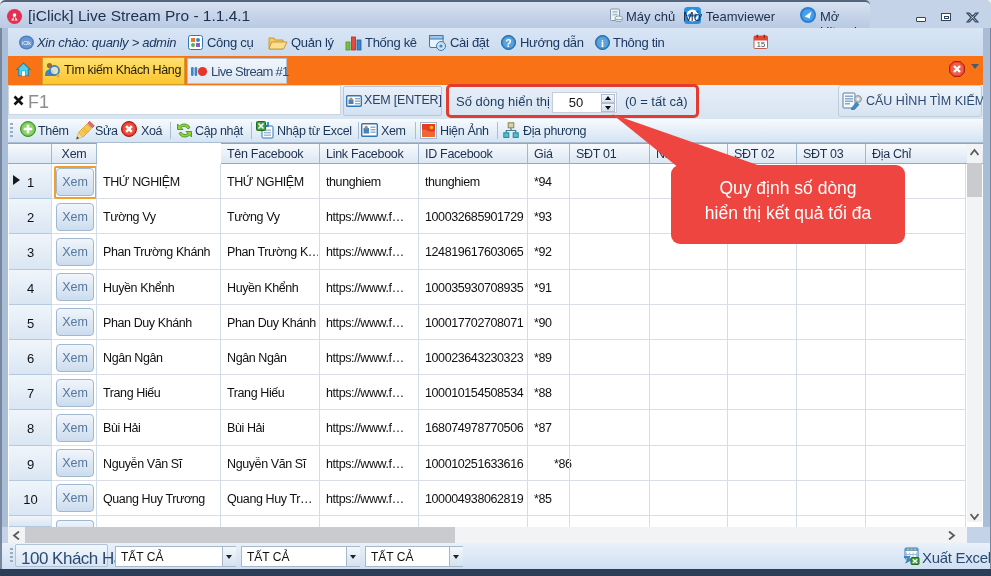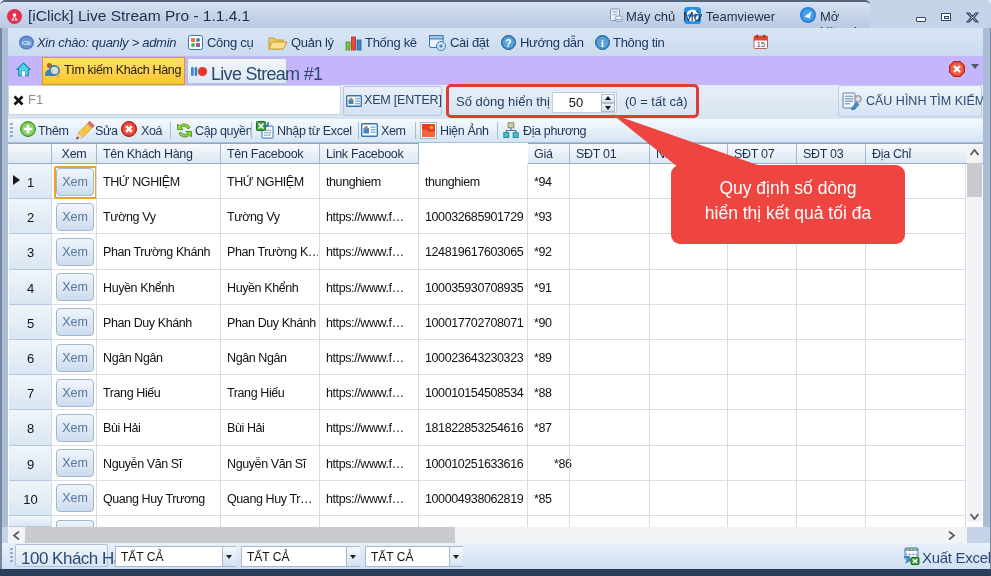--- a/index.html
+++ b/index.html
@@ -7,21 +7,21 @@
   #win{position:absolute;left:0;top:0;width:991px;height:576px;background:#c5d3e8;border-radius:5px 5px 0 0;overflow:hidden;}
   .abs{position:absolute;}
   
   #title{left:0;top:0;width:870px;height:28px;background:linear-gradient(#d8e2f1,#c3d2e8 55%,#b7c9e2);border-top:2px solid #54667e;border-radius:5px 5px 0 0;}
   #title .t{font-size:13.5px;color:#1e2f4f;}
   #title .big{font-size:15.5px;}
   
   #menu{left:0;top:28px;width:991px;height:28px;background:linear-gradient(#d9e5f5,#cadbef);}
   .mitem{position:absolute;top:7px;font-size:13px;color:#1c3860;white-space:nowrap;letter-spacing:-0.3px;}
   
-  #tabs{left:0;top:56px;width:991px;height:29px;background:#c4b5fd;}
+  #tabs{left:0;top:56px;width:991px;height:29px;background:#f97316;}
   
   #srow{left:0;top:85px;width:991px;height:34px;background:linear-gradient(#e6eef8,#d8e4f2);}
   
   #tbar{left:0;top:119px;width:991px;height:24px;background:linear-gradient(#f6fafd,#d5e4f3);border-bottom:1px solid #aabdd3;box-sizing:border-box;}
   .tbtxt{position:absolute;top:5px;font-size:12.5px;color:#1b3556;white-space:nowrap;letter-spacing:-0.35px;}
   .tsep{position:absolute;top:3px;width:1px;height:17px;background:#a9bed2;}
   
   .hcell{position:absolute;top:143px;height:21px;background:linear-gradient(#f7fafd,#dce7f3);border-right:1px solid #9fb8d4;border-top:1.5px solid #8ca6c4;border-bottom:1px solid #93abc8;box-sizing:border-box;font-size:12.5px;color:#1c2f4e;padding:3px 0 0 6px;letter-spacing:-0.3px;}
   .cell{position:absolute;font-size:12.5px;color:#111;white-space:nowrap;overflow:hidden;letter-spacing:-0.4px;}
   .xembtn{position:absolute;width:38px;height:28px;background:linear-gradient(#f0f5fb,#ccdcee);border:1px solid #a0b8d0;border-radius:4px;font-size:12.5px;color:#56779c;text-align:center;line-height:27px;box-sizing:border-box;}
@@ -140,35 +140,35 @@
         <circle cx="10.5" cy="8.5" r="4.6" fill="#cfe5f4" fill-opacity="0.75" stroke="#3a7ab8" stroke-width="1.6"></circle>
         <rect x="13.4" y="11.8" width="3.6" height="2.4" rx="1" transform="rotate(45 13.4 11.8)" fill="#e8a33c"></rect>
       </svg>
     <div class="abs" style="left:64px;top:7px;font-size:12.5px;color:#24200e;letter-spacing:-0.35px">Tìm kiếm Khách Hàng</div>
     <div class="abs" style="left:187px;top:2px;width:100px;height:26px;background:linear-gradient(#f0f5fb,#dde8f3);border:1px solid #b0c2d6;box-sizing:border-box"></div>
     <svg class="abs" style="left:191px;top:10px" width="17" height="12">
         <rect x="0" y="1" width="2.6" height="9" rx="1.2" fill="#3d85c6"></rect>
         <rect x="3.6" y="1" width="2.6" height="9" rx="1.2" fill="#3d85c6"></rect>
         <circle cx="11.5" cy="5.5" r="4.6" fill="#e8352c"></circle>
       </svg>
-    <div class="abs" style="left:211px;top:8px;font-size:18px;color:#2d4a6e;letter-spacing:-0.7px">Live Stream #1</div>
+    <div class="abs" style="left:211px;top:8px;font-size:13px;color:#2d4a6e;letter-spacing:-0.7px">Live Stream #1</div>
     <svg class="abs" style="left:949px;top:5px" width="16" height="16">
         <polygon points="4.7,0.5 11.3,0.5 15.5,4.7 15.5,11.3 11.3,15.5 4.7,15.5 0.5,11.3 0.5,4.7" fill="#e8402c" stroke="#b02416"></polygon>
         <polygon points="5.3,2 10.7,2 14,5.3 14,10.7 10.7,14 5.3,14 2,10.7 2,5.3" fill="#f06048"></polygon>
         <path d="M5 5 L11 11 M11 5 L5 11" stroke="#fff" stroke-width="2.4"></path>
       </svg>
     <div class="abs" style="left:971px;top:8px;width:0;height:0;border-left:4px solid transparent;border-right:4px solid transparent;border-top:5px solid #4a5a6a"></div>
   </div>
 
   <div id="srow" class="abs" style="top:85px;left:0;height:34px">
     <div class="abs" style="left:8px;top:0px;width:333px;height:30px;background:#fff;border:1px solid #cdd5de;box-sizing:border-box"></div>
     <svg class="abs" style="left:13px;top:10px" width="11" height="11">
         <path d="M1.5 1.5 L9.5 9.5 M9.5 1.5 L1.5 9.5" stroke="#111" stroke-width="2.6"></path>
       </svg>
-    <div class="abs" style="left:28px;top:7px;font-size:13px;color:#8b8d90">F1</div>
+    <div class="abs" style="left:28px;top:7px;font-size:18px;color:#8b8d90">F1</div>
     <div class="abs" style="left:343px;top:1px;width:99px;height:30px;background:linear-gradient(#e9f0f9,#d2e1f2);border:1px solid #b8c8dc;border-radius:2px;box-sizing:border-box"></div>
     <svg class="abs" style="left:346px;top:10px" width="16" height="12">
         <rect x="0.7" y="0.7" width="14.6" height="10.6" rx="1" fill="#fff" stroke="#2e77b8" stroke-width="1.4"></rect>
         <rect x="2.5" y="4.5" width="5" height="4.5" fill="#3d85c6"></rect>
         <circle cx="5" cy="4" r="1.6" fill="#b98a5a"></circle>
         <rect x="9" y="3" width="5" height="1.4" fill="#8aa8c8"></rect>
         <rect x="9" y="5.5" width="5" height="1.4" fill="#8aa8c8"></rect>
         <rect x="9" y="8" width="5" height="1.4" fill="#8aa8c8"></rect>
       </svg>
     <div class="abs" style="left:364px;top:8px;font-size:12.5px;color:#2a4167;letter-spacing:-0.2px;white-space:nowrap">XEM [ENTER]</div>
@@ -218,21 +218,21 @@
         <circle cx="8" cy="8" r="7.5" fill="#e23222" stroke="#a81c10"></circle>
         <circle cx="8" cy="8" r="6" fill="#ee5242"></circle>
         <path d="M5.2 5.2 L10.8 10.8 M10.8 5.2 L5.2 10.8" stroke="#fff" stroke-width="2.6"></path>
       </svg>
     <div class="tbtxt" style="left:141px">Xoá</div>
     <div class="tsep" style="left:170px"></div>
     <svg class="abs" style="left:176px;top:3px" width="17" height="17">
         <path d="M14 5.5 A6.5 6.5 0 0 0 3.5 4 L1.5 2 L1.5 7.5 L7 7.5 L5 5.5 A4.5 4.5 0 0 1 12 7 Z" fill="#8fd439" stroke="#4a9420" stroke-width="0.9"></path>
         <path d="M3 11.5 A6.5 6.5 0 0 0 13.5 13 L15.5 15 L15.5 9.5 L10 9.5 L12 11.5 A4.5 4.5 0 0 1 5 10 Z" fill="#8fd439" stroke="#4a9420" stroke-width="0.9"></path>
       </svg>
-    <div class="tbtxt" style="left:195px">Cập quyền</div>
+    <div class="tbtxt" style="left:195px">Cập nhật</div>
     <div class="tsep" style="left:251px"></div>
     <svg class="abs" style="left:256px;top:2px" width="18" height="18">
         <rect x="6" y="5" width="11" height="12" rx="1" fill="#fff" stroke="#2e77b8"></rect>
         <rect x="8" y="8.5" width="7" height="1.4" fill="#9ab8d4"></rect>
         <rect x="8" y="11" width="7" height="1.4" fill="#9ab8d4"></rect>
         <rect x="8" y="13.5" width="7" height="1.4" fill="#9ab8d4"></rect>
         <rect x="0.5" y="0.5" width="9" height="9" rx="1" fill="#3f9e3a" stroke="#1e6e1a"></rect>
         <path d="M2.5 2.5 L7.5 7.5 M7.5 2.5 L2.5 7.5" stroke="#fff" stroke-width="1.6"></path>
         <path d="M12 1 L12 5 L9.5 5" fill="none" stroke="#2e77b8" stroke-width="1.6"></path>
         <path d="M9.5 3.2 L9.5 6.8 L12.8 5 Z" fill="#2e77b8"></path>
@@ -263,27 +263,27 @@
         <rect x="10.2" y="10.8" width="5" height="4.6" fill="#52c0d0" stroke="#1e8898"></rect>
         <path d="M8 6 V8.5 M3.3 10.8 V8.5 H12.7 V10.8" stroke="#4a7a8a" fill="none" stroke-width="1.2"></path>
       </svg>
     <div class="tbtxt" style="left:523px">Địa phương</div>
   </div>
 
   <div class="abs" style="left:8px;top:143px;width:975px;height:384px;background:#fff"></div>
 
   <div class="hcell" style="left:8px;width:44px"></div>
   <div class="hcell" style="left:52px;width:45px;padding-left:0;text-align:center">Xem</div>
-  <div class="hcell" style="left:97px;width:124px">Tên Khách Hàng</div>
   <div class="hcell" style="left:221px;width:99px">Tên Facebook</div>
   <div class="hcell" style="left:320px;width:99px">Link Facebook</div>
+  <div class="hcell" style="left:419px;width:109px">ID Facebook</div>
   <div class="hcell" style="left:528px;width:42px">Giá</div>
   <div class="hcell" style="left:570px;width:80px">SĐT 01</div>
   <div class="hcell" style="left:650px;width:78px">Nhu cầu</div>
-  <div class="hcell" style="left:728px;width:69px">SĐT 07</div>
+  <div class="hcell" style="left:728px;width:69px">SĐT 02</div>
   <div class="hcell" style="left:797px;width:69px">SĐT 03</div>
   <div class="hcell" style="left:866px;width:100px;border-right:none">Địa Chỉ</div>
   <div class="hcell" style="left:966px;width:17px;border-right:none"></div>
   <div id="tablebody">
       <div class="abs" style="left:52px;top:198.2px;width:914px;height:1px;background:#d9dee6"></div>
       <div class="idxcell" style="top:164.0px;height:35.2px"></div>
       <div class="idx" style="top:175.0px">1</div>
       <div class="xembtn" style="left:56px;top:167.5px">Xem</div>
       <div class="cell" style="left:103px;top:175.0px;width:116px">THỬ NGHIỆM</div>
       <div class="cell" style="left:227px;top:175.0px;width:91px">THỬ NGHIỆM</div>
@@ -344,21 +344,21 @@
       <div class="cell" style="left:326px;top:386.2px;width:91px">https://www.f…</div>
       <div class="cell" style="left:425px;top:386.2px;width:101px">100010154508534</div>
       <div class="cell" style="left:534px;top:386.2px;width:34px">*88</div>
       <div class="abs" style="left:52px;top:444.6px;width:914px;height:1px;background:#d9dee6"></div>
       <div class="idxcell" style="top:410.4px;height:35.2px"></div>
       <div class="idx" style="top:421.4px">8</div>
       <div class="xembtn" style="left:56px;top:413.9px">Xem</div>
       <div class="cell" style="left:103px;top:421.4px;width:116px">Bùi Hải</div>
       <div class="cell" style="left:227px;top:421.4px;width:91px">Bùi Hải</div>
       <div class="cell" style="left:326px;top:421.4px;width:91px">https://www.f…</div>
-      <div class="cell" style="left:425px;top:421.4px;width:101px">181822853254616</div>
+      <div class="cell" style="left:425px;top:421.4px;width:101px">168074978770506</div>
       <div class="cell" style="left:534px;top:421.4px;width:34px">*87</div>
       <div class="abs" style="left:52px;top:479.8px;width:914px;height:1px;background:#d9dee6"></div>
       <div class="idxcell" style="top:445.6px;height:35.2px"></div>
       <div class="idx" style="top:456.6px">9</div>
       <div class="xembtn" style="left:56px;top:449.1px">Xem</div>
       <div class="cell" style="left:103px;top:456.6px;width:116px">Nguyễn Văn Sĩ</div>
       <div class="cell" style="left:227px;top:456.6px;width:91px">Nguyễn Văn Sĩ</div>
       <div class="cell" style="left:326px;top:456.6px;width:91px">https://www.f…</div>
       <div class="cell" style="left:425px;top:456.6px;width:101px">100010251633616</div>
       <div class="cell" style="left:554px;top:456.6px;width:34px">*86</div>

